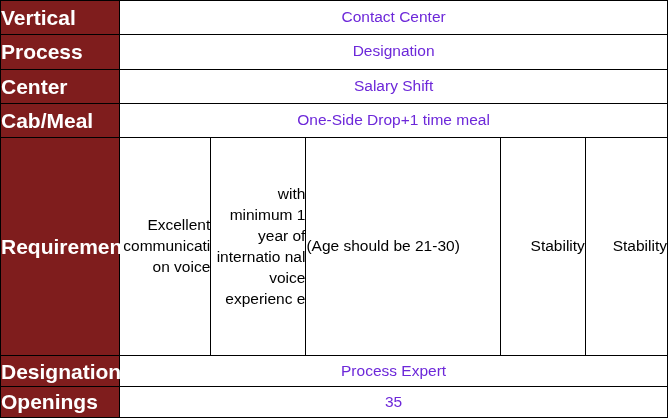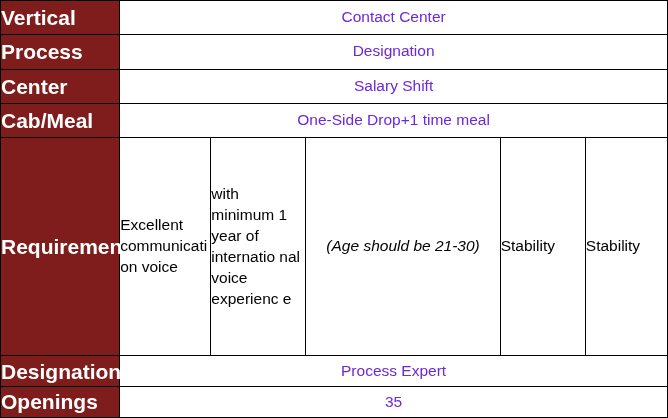--- a/index.html
+++ b/index.html
@@ -45,30 +45,29 @@
     padding: 4px 6px;
     line-height: 1.35;
   }
   .value-left {
     text-align: center;
     padding-left: 5px;
   }
   .req-cell {
     background: #ffffff;
     color: #000000;
-    text-align: left;
+    text-align: right;
     font-size: 15.5px;
     padding: 4px 3px;
     line-height: 1.35;
     word-wrap: break-word;
     overflow-wrap: break-word;
   }
   .req-cell.req-wide {
-    text-align: center;
-    font-style: italic;
+    text-align: left;
   }
   .row-vertical td { height: 29px; }
   .row-process td { height: 29px; }
   .row-shifts td { height: 29px; }
   .row-cab td { height: 29px; }
   .row-salary td { height: 56px; }
   .row-req td { height: 190px; }
   .row-designation td { height: 26px; }
   .row-openings td { height: 26px; }
 </style>

